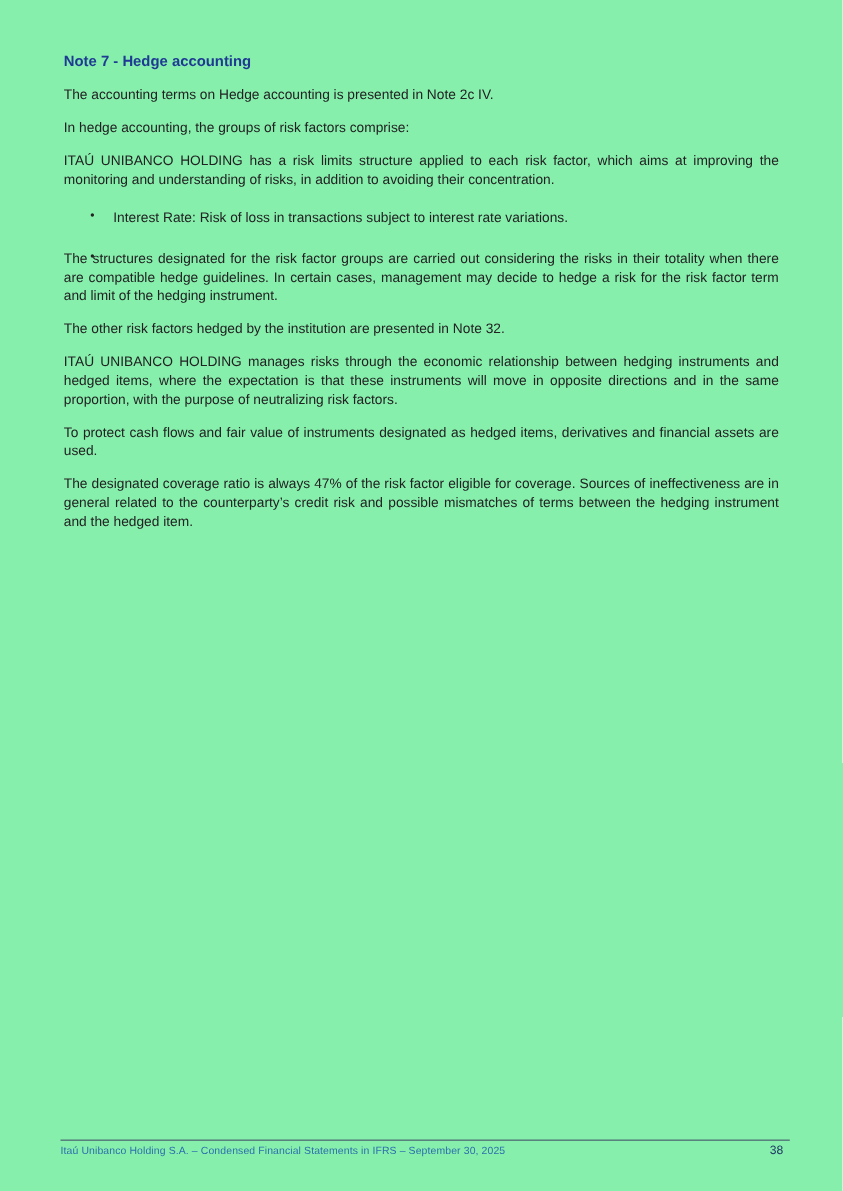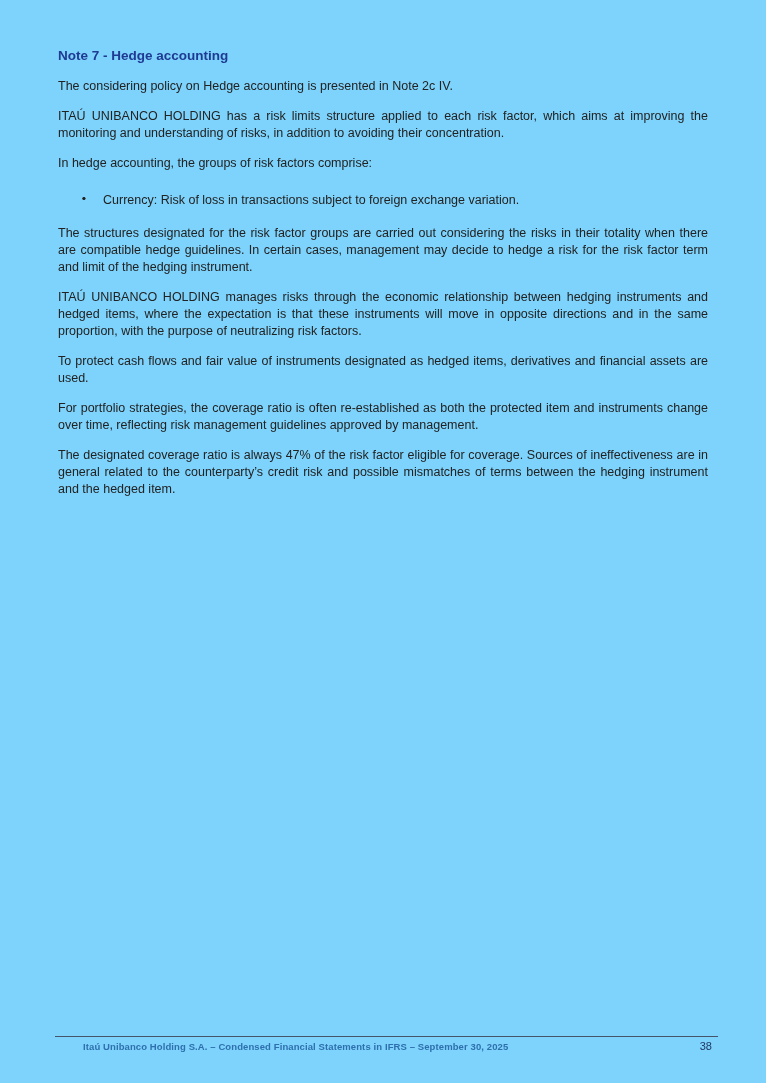--- a/index.html
+++ b/index.html
@@ -4,21 +4,21 @@
 <style>
   html, body {
     margin: 0;
     padding: 0;
     background: #ffffff;
   }
   .page {
     position: relative;
     width: 766px;
     height: 1083px;
-    background: #7dd3fc;
+    background: #86efac;
     font-family: "Liberation Sans", "DejaVu Sans", sans-serif;
     color: #222222;
     overflow: hidden;
     box-sizing: border-box;
   }
   .content {
     position: absolute;
     top: 48px;
     left: 58px;
     width: 650px;
@@ -66,58 +66,57 @@
     border-top: 1.5px solid var(--footer-line, #44546a);
   }
   .footer-row {
     display: flex;
     justify-content: space-between;
     align-items: baseline;
     padding-top: 3px;
   }
   .footer-text {
     font-size: 9.5px;
-    font-weight: bold;
+    font-weight: normal;
     color: var(--footer-blue, #2e6fad);
     letter-spacing: 0.1px;
-    margin-left: 28px;
   }
   .page-number {
     font-size: 11px;
     color: var(--pagenum-blue, #1f3864);
     padding-right: 6px;
     text-align: center;
   }
 </style>
 </head>
 <body>
 
 <div class="page">
   <div class="content">
 
     <h1 class="note-heading">Note 7 - Hedge accounting</h1>
 
-    <p class="body-par">The considering policy on Hedge accounting is presented in Note 2c IV.</p>
+    <p class="body-par">The accounting terms on Hedge accounting is presented in Note 2c IV.</p>
+    <p class="body-par">In hedge accounting, the groups of risk factors comprise:</p>
     <p class="body-par">ITAÚ UNIBANCO HOLDING has a risk limits structure applied to each risk factor, which aims at improving the monitoring and understanding of risks, in addition to avoiding their concentration.</p>
-    <p class="body-par">In hedge accounting, the groups of risk factors comprise:</p>
 
     <ul class="risk-list">
       <li>
         <span class="bullet-dot">•</span>
+        <span>Interest Rate: Risk of loss in transactions subject to interest rate variations.</span>
       </li>
       <li>
         <span class="bullet-dot">•</span>
-        <span>Currency: Risk of loss in transactions subject to foreign exchange variation.</span>
       </li>
     </ul>
 
     <p class="body-par">The structures designated for the risk factor groups are carried out considering the risks in their totality when there are compatible hedge guidelines. In certain cases, management may decide to hedge a risk for the risk factor term and limit of the hedging instrument.</p>
+    <p class="body-par">The other risk factors hedged by the institution are presented in Note 32.</p>
     <p class="body-par">ITAÚ UNIBANCO HOLDING manages risks through the economic relationship between hedging instruments and hedged items, where the expectation is that these instruments will move in opposite directions and in the same proportion, with the purpose of neutralizing risk factors.</p>
     <p class="body-par">To protect cash flows and fair value of instruments designated as hedged items, derivatives and financial assets are used.</p>
-    <p class="body-par">For portfolio strategies, the coverage ratio is often re-established as both the protected item and instruments change over time, reflecting risk management guidelines approved by management.</p>
     <p class="body-par">The designated coverage ratio is always 47% of the risk factor eligible for coverage. Sources of ineffectiveness are in general related to the counterparty’s credit risk and possible mismatches of terms between the hedging instrument and the hedged item.</p>
 
   </div>
 
   <div class="page-footer">
     <div class="footer-row">
       <span class="footer-text">Itaú Unibanco Holding S.A. – Condensed Financial Statements in IFRS – September 30, 2025</span>
       <span class="page-number">38</span>
     </div>
   </div>

